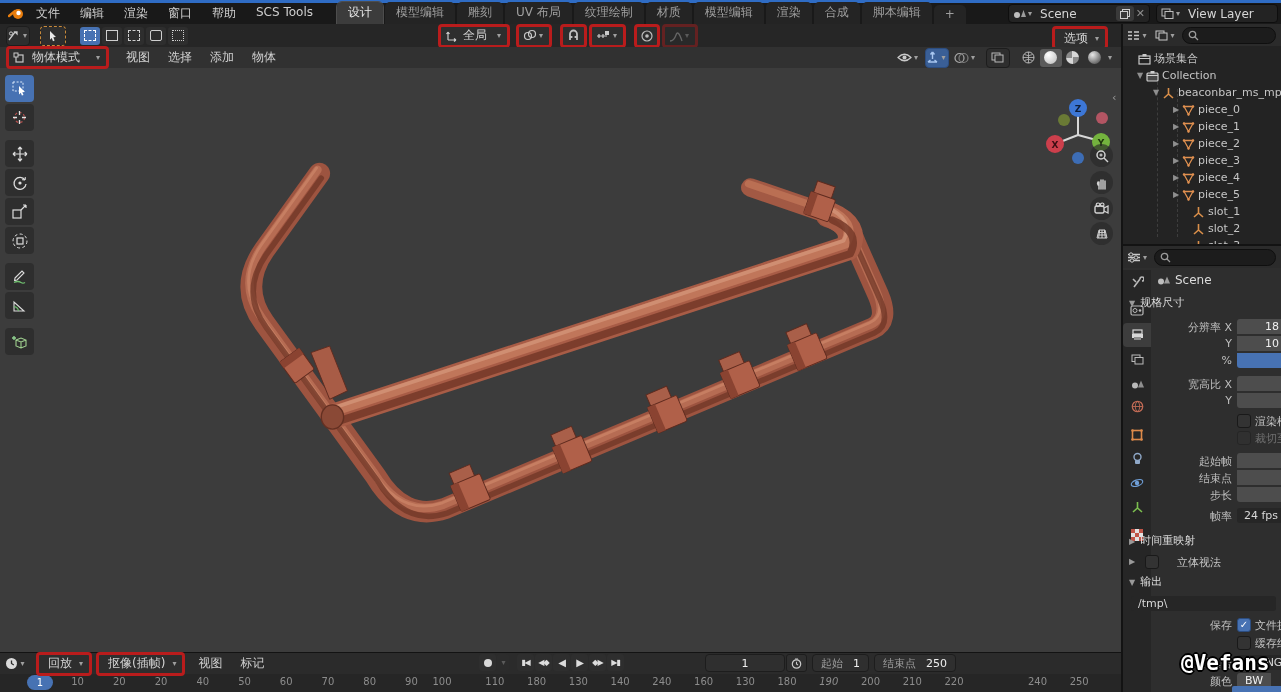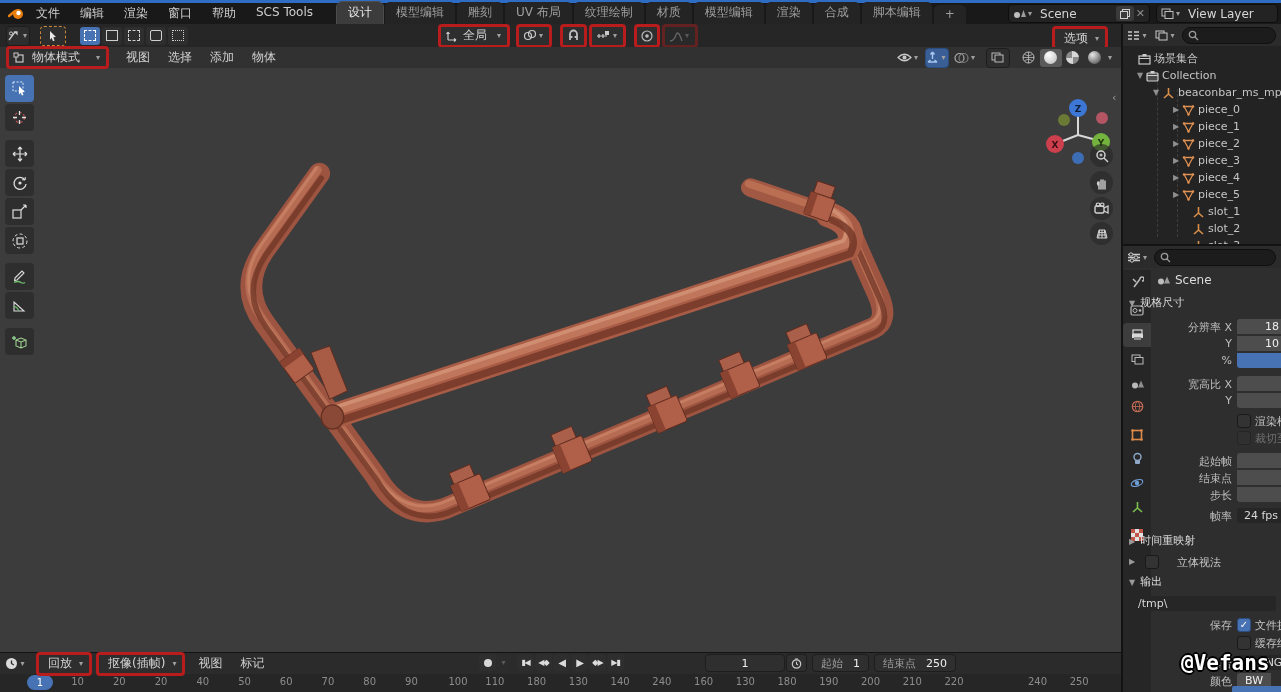--- a/index.html
+++ b/index.html
@@ -885,30 +885,30 @@
   <div id="ruler" class="abs">
       <span class="tick" style="left: 77.5615px;">10</span>
       <span class="tick" style="left: 119.296px;">20</span>
       <span class="tick" style="left: 161.031px;">20</span>
       <span class="tick" style="left: 202.766px;">40</span>
       <span class="tick" style="left: 244.501px;">50</span>
       <span class="tick" style="left: 286.236px;">60</span>
       <span class="tick" style="left: 327.971px;">70</span>
       <span class="tick" style="left: 369.707px;">80</span>
       <span class="tick" style="left: 411.441px;">90</span>
-      <span class="tick" style="left: 458px;">100</span>
+      <span class="tick" style="left: 442px;">100</span>
       <span class="tick" style="left: 494.911px;">110</span>
       <span class="tick" style="left: 536.646px;">180</span>
       <span class="tick" style="left: 578.381px;">130</span>
       <span class="tick" style="left: 620.116px;">140</span>
       <span class="tick" style="left: 661.851px;">240</span>
       <span class="tick" style="left: 703.587px;">160</span>
       <span class="tick" style="left: 745.322px;">130</span>
       <span class="tick" style="left: 787.056px;">180</span>
-      <span class="tick" style="left: 828.791px;">190</span>
+      <span class="tick" style="left: 828.791px; font-style: italic;">190</span>
       <span class="tick" style="left: 870.526px;">200</span>
       <span class="tick" style="left: 912.261px;">210</span>
       <span class="tick" style="left: 953.996px;">220</span>
       <span class="tick" style="left: 995.731px; margin-top: 20px;">230</span>
       <span class="tick" style="left: 1037.47px;">240</span>
       <span class="tick" style="left: 1079.2px;">250</span>
       <span id="playhead" style="left: 40px;">1</span>
     </div>
 
   <div id="vsplit" class="abs"></div>

